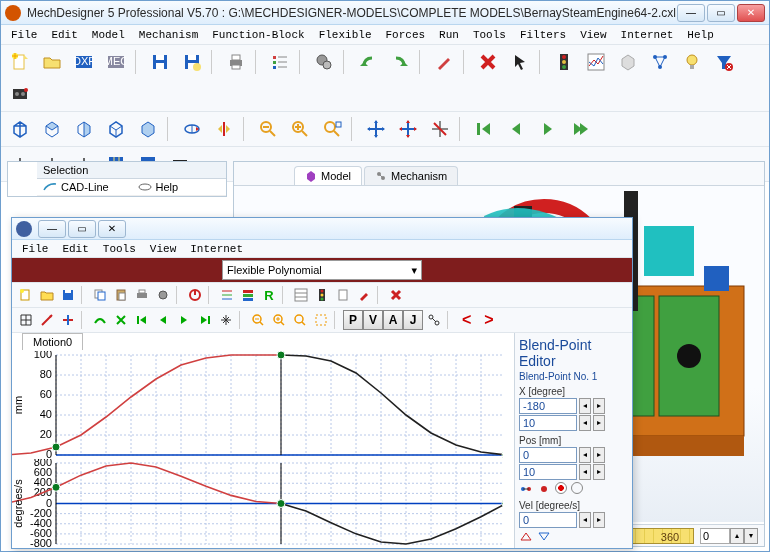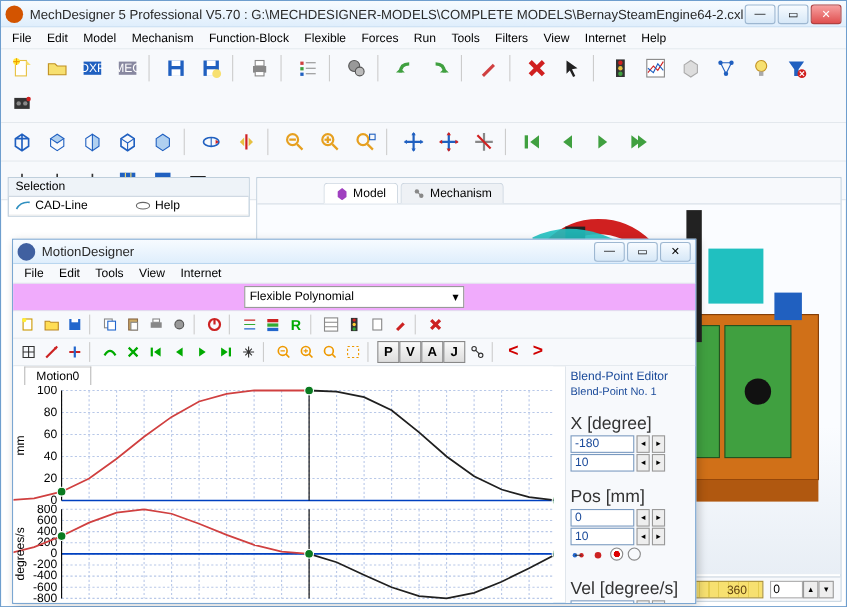--- a/index.html
+++ b/index.html
@@ -5,27 +5,27 @@
 * { box-sizing: border-box; margin: 0; padding: 0; font-family: "Segoe UI", Tahoma, sans-serif; font-size: 11px; }
 body { background: #f0f0f0; width: 770px; height: 552px; overflow: hidden; position: relative; }
 .window { background: #fff; border: 1px solid #6e9ece; width: 770px; height: 552px; position: relative; }
 .titlebar { height: 24px; background: linear-gradient(#f7fbff,#dfeefc); display: flex; align-items: center; padding: 0 4px; border-bottom: 1px solid #b9d6ef; }
 .titlebar .app-icon { width: 16px; height: 16px; background: #d35400; border-radius: 50%; margin-right: 6px; }
 .titlebar .title-text { flex: 1; color: #2a2a2a; font-size: 12px; white-space: nowrap; overflow: hidden; }
 .win-btns { display: flex; gap: 2px; }
 .win-btn { width: 28px; height: 18px; border: 1px solid #9db7d1; background: linear-gradient(#f7fbff,#d7e8f7); border-radius: 3px; display: flex; align-items: center; justify-content: center; font-size: 10px; cursor: pointer; }
 .win-btn.close { background: linear-gradient(#f7a0a0,#e05050); color: #fff; border-color: #b04040; }
 .menubar { height: 20px; display: flex; align-items: center; padding: 0 4px; gap: 2px; background: #f7f9fc; border-bottom: 1px solid #e0e6ec; }
-.menu-item { padding: 2px 6px; cursor: pointer; }
+.menu-item { padding: 2px 6px; cursor: pointer; font-family: Liberation Mono, monospace; }
 .toolbar { display: flex; flex-wrap: wrap; gap: 2px; padding: 2px 4px; background: #f7f9fc; border-bottom: 1px solid #e0e6ec; align-items: center; }
 .tbbtn { width: 26px; height: 26px; border: 1px solid transparent; display: flex; align-items: center; justify-content: center; cursor: pointer; border-radius: 3px; }
 .tbbtn.big { width: 30px; height: 30px; }
 .tbbtn svg { width: 20px; height: 20px; }
 .sep { width: 6px; height: 24px; border-left: 1px solid #ccc; margin: 0 2px; }
-.selection-panel { position: absolute; left: 6px; top: 160px; width: 220px; background: #fff; border: 1px solid #b9cad9; }
+.selection-panel { position: absolute; left: 6px; top: 160px; width: 220px; background: #fff; border: 1px solid #b9cad9; padding-left: 29px; }
 .sel-hdr { display: flex; background: #eef3f8; border-bottom: 1px solid #ccd6e0; }
 .sel-col { flex: 1; padding: 2px 6px; font-size: 11px; }
 .sel-row { display: flex; border-bottom: 1px solid #eee; }
 .sel-cell { flex: 1; padding: 2px 6px; display: flex; align-items: center; gap: 4px; }
 .sel-icon { width: 14px; height: 10px; display: inline-block; }
 .content-area { position: absolute; left: 232px; top: 160px; right: 4px; bottom: 4px; background: #fff; border: 1px solid #b9cad9; }
 .tabs { display: flex; height: 24px; background: #f7f9fc; border-bottom: 1px solid #ccd6e0; align-items: flex-end; padding-left: 60px; gap: 2px; }
 .tab { padding: 3px 10px; border: 1px solid #ccd6e0; border-bottom: none; background: #fff; border-radius: 4px 4px 0 0; display: flex; align-items: center; gap: 4px; cursor: pointer; }
 .tab.inactive { background: #eef1f5; }
 .viewport { position: absolute; left: 0; top: 24px; right: 0; bottom: 24px; background: linear-gradient(180deg,#fafcff 60%,#e8eef5); overflow: hidden; }
@@ -34,36 +34,36 @@
 .ruler { width: 140px; height: 16px; background: repeating-linear-gradient(90deg,#f7e070,#f7e070 8px,#e5cd50 8px,#e5cd50 9px); border: 1px solid #aa9030; font-size: 8px; display: flex; align-items: flex-end; justify-content: space-around; color: #604010; }
 .spin-ctl { display: flex; }
 .spin-ctl input { width: 30px; height: 16px; border: 1px solid #aaa; padding: 0 2px; }
 .spin-btn { width: 14px; height: 16px; border: 1px solid #999; background: #eee; font-size: 8px; line-height: 14px; text-align: center; cursor: pointer; }
 
 .float-win { position: absolute; left: 10px; top: 216px; width: 622px; height: 332px; background: #fff; border: 1px solid #6e9ece; box-shadow: 2px 2px 8px rgba(0,0,0,0.2); }
 .float-win .titlebar { height: 22px; }
 .md-body { display: flex; height: calc(100% - 22px); flex-direction: column; }
 .md-menubar { height: 18px; display: flex; align-items: center; padding: 0 4px; gap: 2px; background: #f7f9fc; border-bottom: 1px solid #e0e6ec; }
 .md-menubar .menu-item { font-size: 11px; }
-.md-select-row { display: flex; align-items: center; padding: 2px 4px; gap: 8px; border-bottom:1px solid #e0e6ec; background:#f0abfc; justify-content:center; }
+.md-select-row { display: flex; align-items: center; padding: 2px 4px; gap: 8px; border-bottom:1px solid #e0e6ec; background:#7f1d1d; justify-content:center; }
 .md-select { width: 200px; height: 20px; border: 1px solid #999; background: #fff; padding: 0 4px; display: flex; align-items: center; justify-content: space-between; cursor: pointer; }
 .md-toolbar { display: flex; gap: 1px; padding: 2px 4px; background: #f7f9fc; border-bottom: 1px solid #e0e6ec; align-items: center; flex-wrap: wrap; }
 .md-btn { width: 20px; height: 20px; display: flex; align-items: center; justify-content: center; cursor: pointer; border: 1px solid transparent; border-radius: 2px; }
 .md-btn svg { width: 14px; height: 14px; }
 .pvaj { display: flex; gap: 0; }
 .pvaj .key { width: 20px; height: 20px; border: 1px solid #888; background: linear-gradient(#fafafa,#ddd); font-weight: bold; font-size: 12px; display: flex; align-items: center; justify-content: center; cursor: pointer; }
 .angle-brackets { font-size: 16px; font-weight: bold; color: #d00000; padding: 0 6px; cursor: pointer; }
 .md-main { flex: 1; display: flex; overflow: hidden; gap: 11px; }
 .chart-area { flex: 1; background: #fff; position: relative; overflow: hidden; }
 .chart-tab { position: absolute; left: 10px; top: 0; padding: 2px 10px; border: 1px solid #bbb; border-bottom: none; background: #fff; font-size: 11px; }
 .charts { position: absolute; left: 0; top: 18px; right: 0; bottom: 0; }
 .blend-panel { width: 118px; background: #f7f9fc; border-left: 1px solid #ccd6e0; padding: 4px; overflow-y: auto; }
-.bp-title { color: #1a4a9a; font-size: 11px; margin-bottom: 2px; }
+.bp-title { color: #1a4a9a; font-size: 14px; margin-bottom: 2px; }
 .bp-sub { color: #1a4a9a; font-size: 10px; margin-bottom: 2px; }
-.bp-label { font-size: 16px; color: #333; margin-top: 15px; }
+.bp-label { font-size: 10px; color: #333; margin-top: 4px; }
 .bp-row { display: flex; align-items: center; gap: 2px; margin-top: 1px; }
 .bp-input { width: 58px; height: 16px; border: 1px solid #7a9ac0; padding: 0 3px; color: #1a4a9a; background: #fff; }
 .bp-spin { width: 12px; height: 16px; border: 1px solid #999; background: #eee; font-size: 8px; text-align: center; line-height: 14px; cursor: pointer; }
 .bp-icons { display:flex; gap:4px; margin-top:2px; }
 .bp-radio { width:12px; height:12px; border:1px solid #888; border-radius:50%; display:inline-block; }
 .bp-radio.sel { background: radial-gradient(#d00 40%, #fff 42%); }
 </style>
 </head>
 <body>
 
@@ -469,21 +469,20 @@
         <input value="0" style="">
         <div class="spin-btn">▴</div>
         <div class="spin-btn">▾</div>
       </div>
     </div>
   </div>
 
   <div class="float-win">
     <div class="titlebar">
       <div class="app-icon" style="background:#4060a0"></div>
-      <div class="title-text">MotionDesigner</div>
       <div class="win-btns">
         <div class="win-btn">—</div>
         <div class="win-btn">▭</div>
         <div class="win-btn">✕</div>
       </div>
     </div>
     <div class="md-body">
       <div class="md-menubar" id="md-menu">
           <div class="menu-item">File</div>
           <div class="menu-item">Edit</div>

